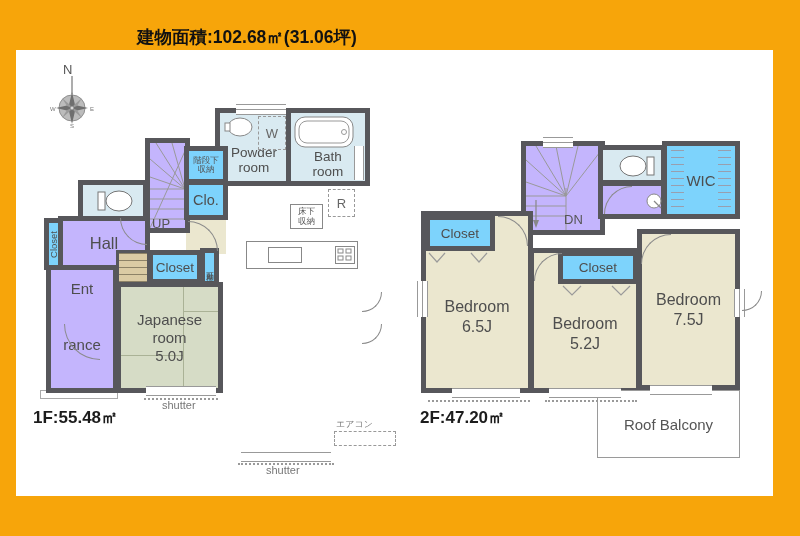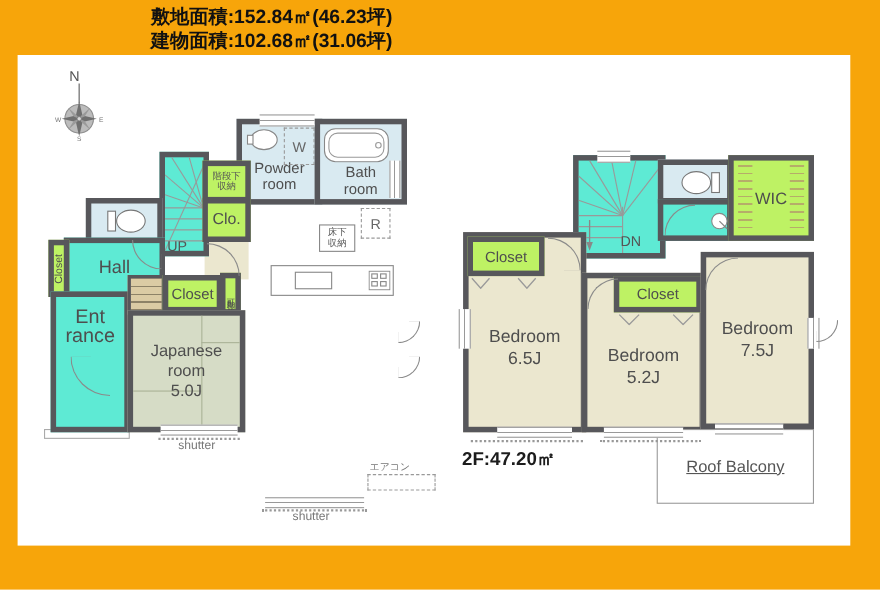--- a/index.html
+++ b/index.html
@@ -3,21 +3,21 @@
 <meta charset="utf-8">
 <style>
   html,body{margin:0;padding:0;}
   .page{position:relative;width:800px;height:536px;background:#F7A50A;overflow:hidden;
         font-family:"Liberation Sans","DejaVu Sans",sans-serif;}
   .titlebox{position:absolute;left:42px;top:7px;width:88px;height:35px;background:#0d0d0d;
         color:#fff;font-size:23px;font-weight:bold;display:flex;align-items:center;justify-content:center;letter-spacing:2px;}
   .arealine{position:absolute;left:137px;color:#111;font-size:17.5px;font-weight:bold;white-space:nowrap;}
   .canvas{position:absolute;left:16px;top:50px;width:757px;height:446px;background:#fff;}
   .room{position:absolute;box-sizing:border-box;border:5px solid #57575B;}
-  .beige{background:#EBE7CF}.blue{background:#D9EAF1}.pink{background:#bef264}.green{background:#D6DCC6}.white{background:#5eead4}
+  .beige{background:#EBE7CF}.blue{background:#D9EAF1}.pink{background:#7dd3fc}.green{background:#D6DCC6}.white{background:#c4b5fd}
   .lbl{color:#4e4e4e;text-align:center;}
   .cflex{display:flex;flex-direction:column;align-items:center;justify-content:center;}
   .abs{position:absolute;}
   .win-h{position:absolute;background:#fff;border-top:1px solid #999;border-bottom:1px solid #999;
         background-image:linear-gradient(to bottom,transparent 44%,#999 44%,#999 56%,transparent 56%);}
   .win-v{position:absolute;background:#fff;border-left:1px solid #999;border-right:1px solid #999;
         background-image:linear-gradient(to right,transparent 44%,#999 44%,#999 56%,transparent 56%);}
   .dotted{position:absolute;border-top:2px dotted #999;height:0;}
   .shutter{position:absolute;color:#777;font-size:11px;}
   .arc{position:absolute;box-sizing:border-box;}
@@ -36,21 +36,20 @@
   .arealabel{position:absolute;font-size:17px;font-weight:bold;color:#1c1c1c;white-space:nowrap;}
   .roomname{font-size:15.5px;line-height:19px;}
   .balcony{position:absolute;box-sizing:border-box;border:1.6px solid #9a9a9a;background:#fff;}
   svg{display:block;}
 </style>
 </head>
 <body>
 
 <div class="page">
 
-  <div class="arealine" style="top:3px;">敷地面積:152.84㎡(46.23坪)</div>
   <div class="arealine" style="top:25px;">建物面積:102.68㎡(31.06坪)</div>
 
   <div class="canvas"></div>
 
   <div class="abs" style="left:50px;top:64px;width:46px;height:66px;">
     <div class="lbl" style="position:absolute;left:13px;top:-2px;font-size:13px;color:#555;">N</div>
     <svg width="46" height="66" viewBox="0 0 46 66">
       <line x1="22" y1="12" x2="22" y2="30" stroke="#8a8a8a" stroke-width="1.4"></line>
       <circle cx="22" cy="44" r="13" fill="#bcbcbc" stroke="#8f8f8f"></circle>
       <polygon points="22,28 25,41 22,44 19,41" fill="#6f6f6f"></polygon>
@@ -153,21 +152,21 @@
       <span>Hall</span>
     </div>
   </div>
   <div class="room pink cflex" style="left:44px;top:218px;width:19px;height:52px;">
     <span class="vtext lbl" style="font-size:9.5px;">Closet</span>
   </div>
 
   <div class="abs" style="left:40px;top:390px;width:78px;height:9px;background:#fff;border:1px solid #aaa;box-sizing:border-box;"></div>
 
   <div class="room white" style="left:46px;top:265px;width:72px;height:128px;">
-    <div class="lbl cflex" style="position:absolute;left:0;right:0;top:10px;font-size:18px;line-height:17px;">
+    <div class="lbl cflex" style="position:absolute;left:0;right:0;top:10px;font-size:15px;line-height:17px;gap:39px;">
       <span>Ent</span>
       <span>rance</span>
     </div>
   </div>
 
   <div class="stepbox abs" style="left:116px;top:250px;width:34px;height:36px;"></div>
   <div class="room pink cflex lbl" style="left:148px;top:250px;width:54px;height:34px;font-size:13.5px;">
     <span>Closet</span>
   </div>
   <div class="room pink cflex" style="left:200px;top:248px;width:19px;height:38px;">
@@ -194,20 +193,21 @@
   <div class="shutter" style="left:162px;top:399px;">shutter</div>
   <div class="dotted" style="left:238px;top:463px;width:96px;"></div>
   <div class="shutter" style="left:266px;top:464px;">shutter</div>
 
   <div class="arc bl" style="left:120px;top:218px;width:27px;height:27px;"></div>
   <div class="arc tr" style="left:188px;top:221px;width:30px;height:30px;"></div>
   <div class="arc bl" style="left:64px;top:324px;width:36px;height:36px;"></div>
   <div class="arc br" style="left:362px;top:292px;width:20px;height:20px;"></div>
   <div class="arc br" style="left:362px;top:324px;width:20px;height:20px;"></div>
 
+  <div class="arealabel" style="left:33px;top:406px;">1F:55.48㎡</div>
 
   <div class="room white" style="left:521px;top:141px;width:84px;height:94px;">
     <svg width="74" height="84" viewBox="0 0 74 84">
       <line x1="0" y1="50" x2="40" y2="50" stroke="#999" stroke-width="1"></line>
       <line x1="0" y1="60" x2="40" y2="60" stroke="#999" stroke-width="1"></line>
       <line x1="0" y1="70" x2="40" y2="70" stroke="#999" stroke-width="1"></line>
       <line x1="40" y1="42" x2="40" y2="84" stroke="#999" stroke-width="1"></line>
       <line x1="40" y1="50" x2="0" y2="36" stroke="#999" stroke-width="1"></line>
       <line x1="40" y1="50" x2="0" y2="14" stroke="#999" stroke-width="1"></line>
       <line x1="40" y1="50" x2="10" y2="0" stroke="#999" stroke-width="1"></line>
@@ -270,21 +270,21 @@
   </svg>
 
   <div class="room beige" style="left:637px;top:229px;width:103px;height:161px;">
     <div class="lbl roomname cflex" style="position:absolute;inset:0;padding-top:0px;font-size:16px;line-height:20px;">
       <span>Bedroom</span>
       <span>7.5J</span>
     </div>
   </div>
 
   <div class="balcony" style="left:597px;top:390px;width:143px;height:68px;">
-    <div class="lbl cflex" style="position:absolute;inset:0;font-size:15px;color:#555;text-decoration:underline;">
+    <div class="lbl cflex" style="position:absolute;inset:0;font-size:15px;color:#555;">
       <span>Roof Balcony</span>
     </div>
   </div>
 
   <div class="win-h" style="left:543px;top:137px;width:30px;height:9px;"></div>
   <div class="win-v" style="left:417px;top:281px;width:9px;height:36px;"></div>
   <div class="win-h" style="left:452px;top:388px;width:68px;height:8px;"></div>
   <div class="win-h" style="left:549px;top:388px;width:72px;height:8px;"></div>
   <div class="win-h" style="left:650px;top:385px;width:62px;height:8px;"></div>
   <div class="win-v" style="left:734px;top:289px;width:9px;height:28px;"></div>

